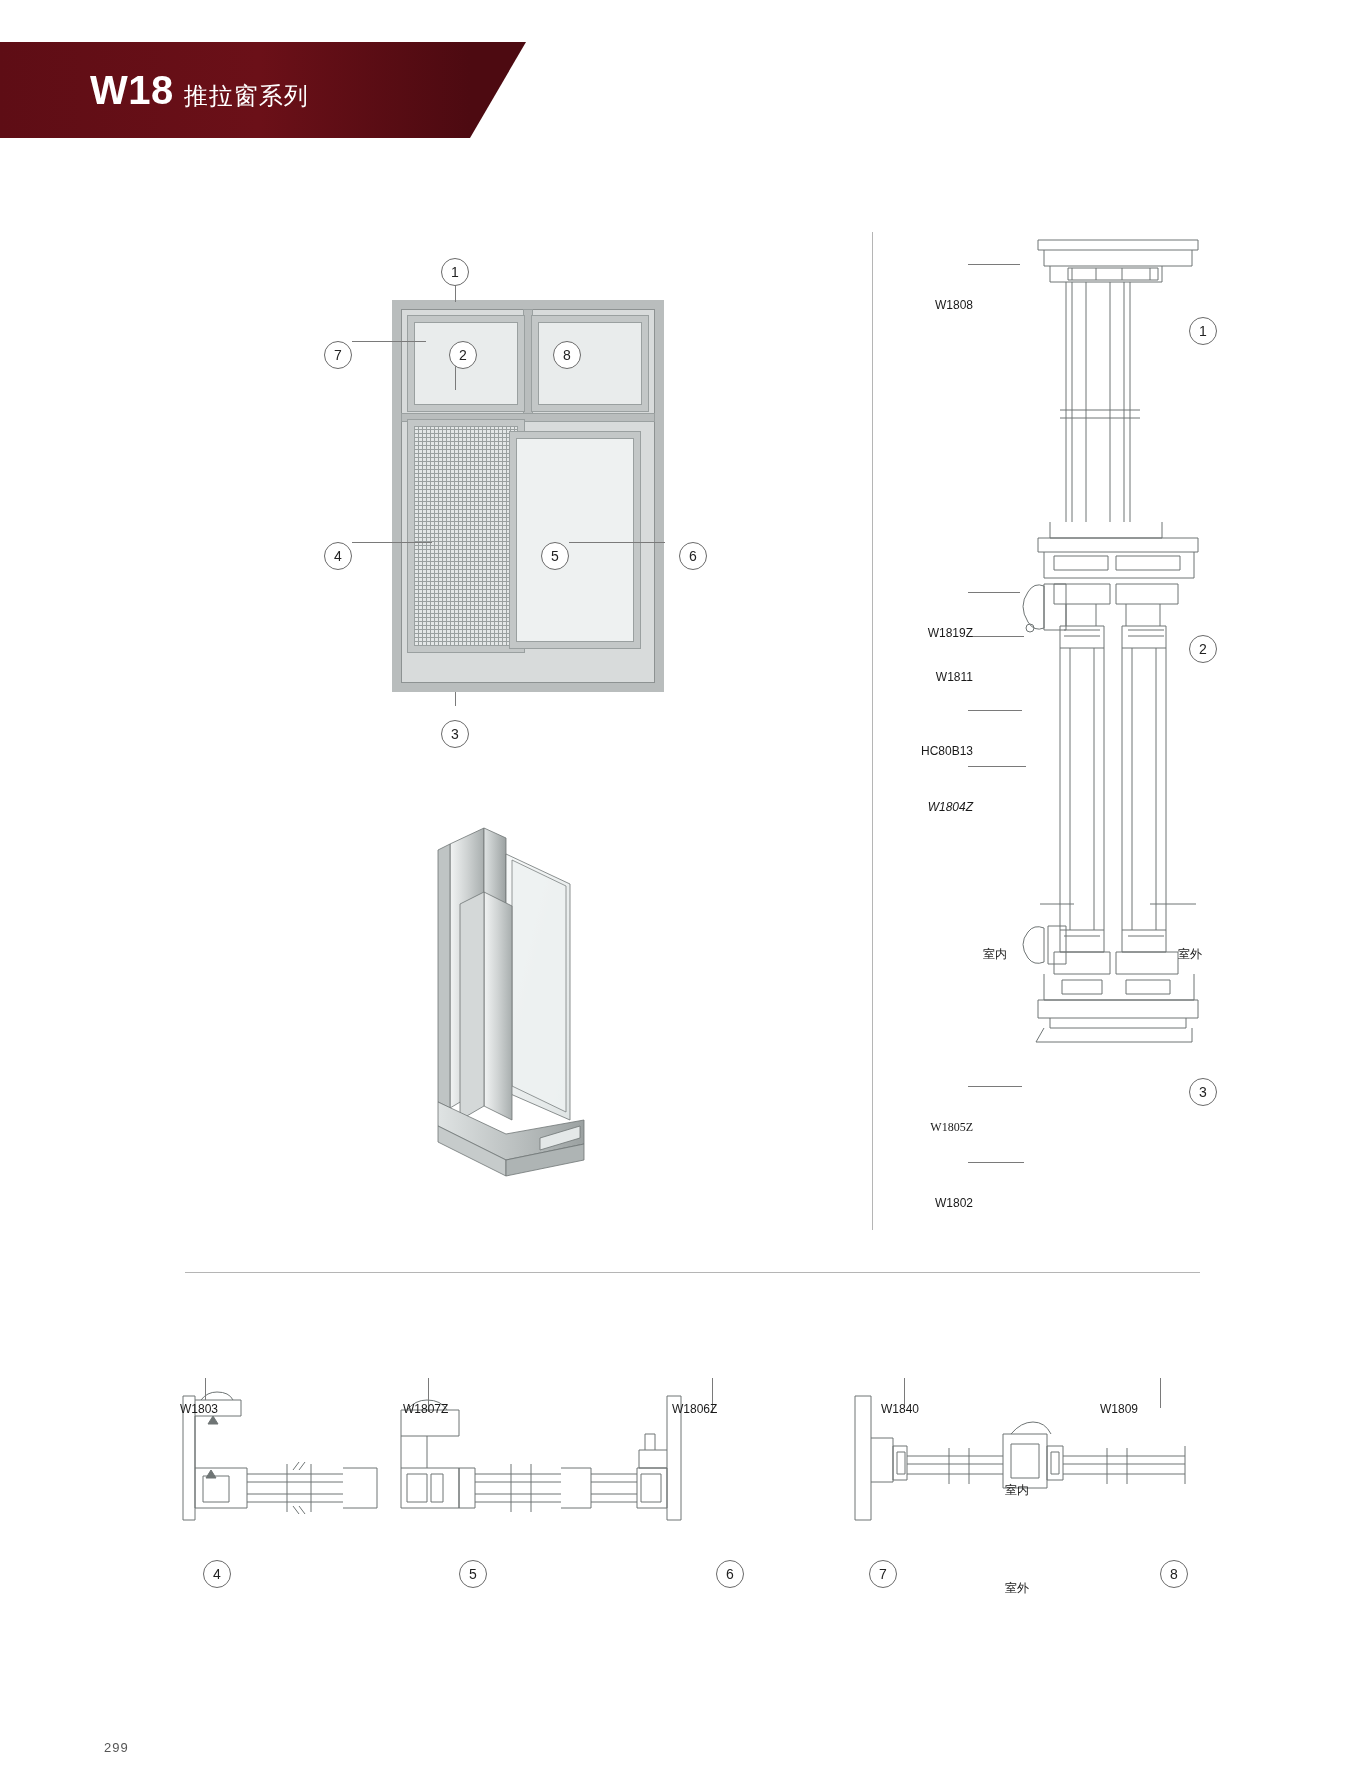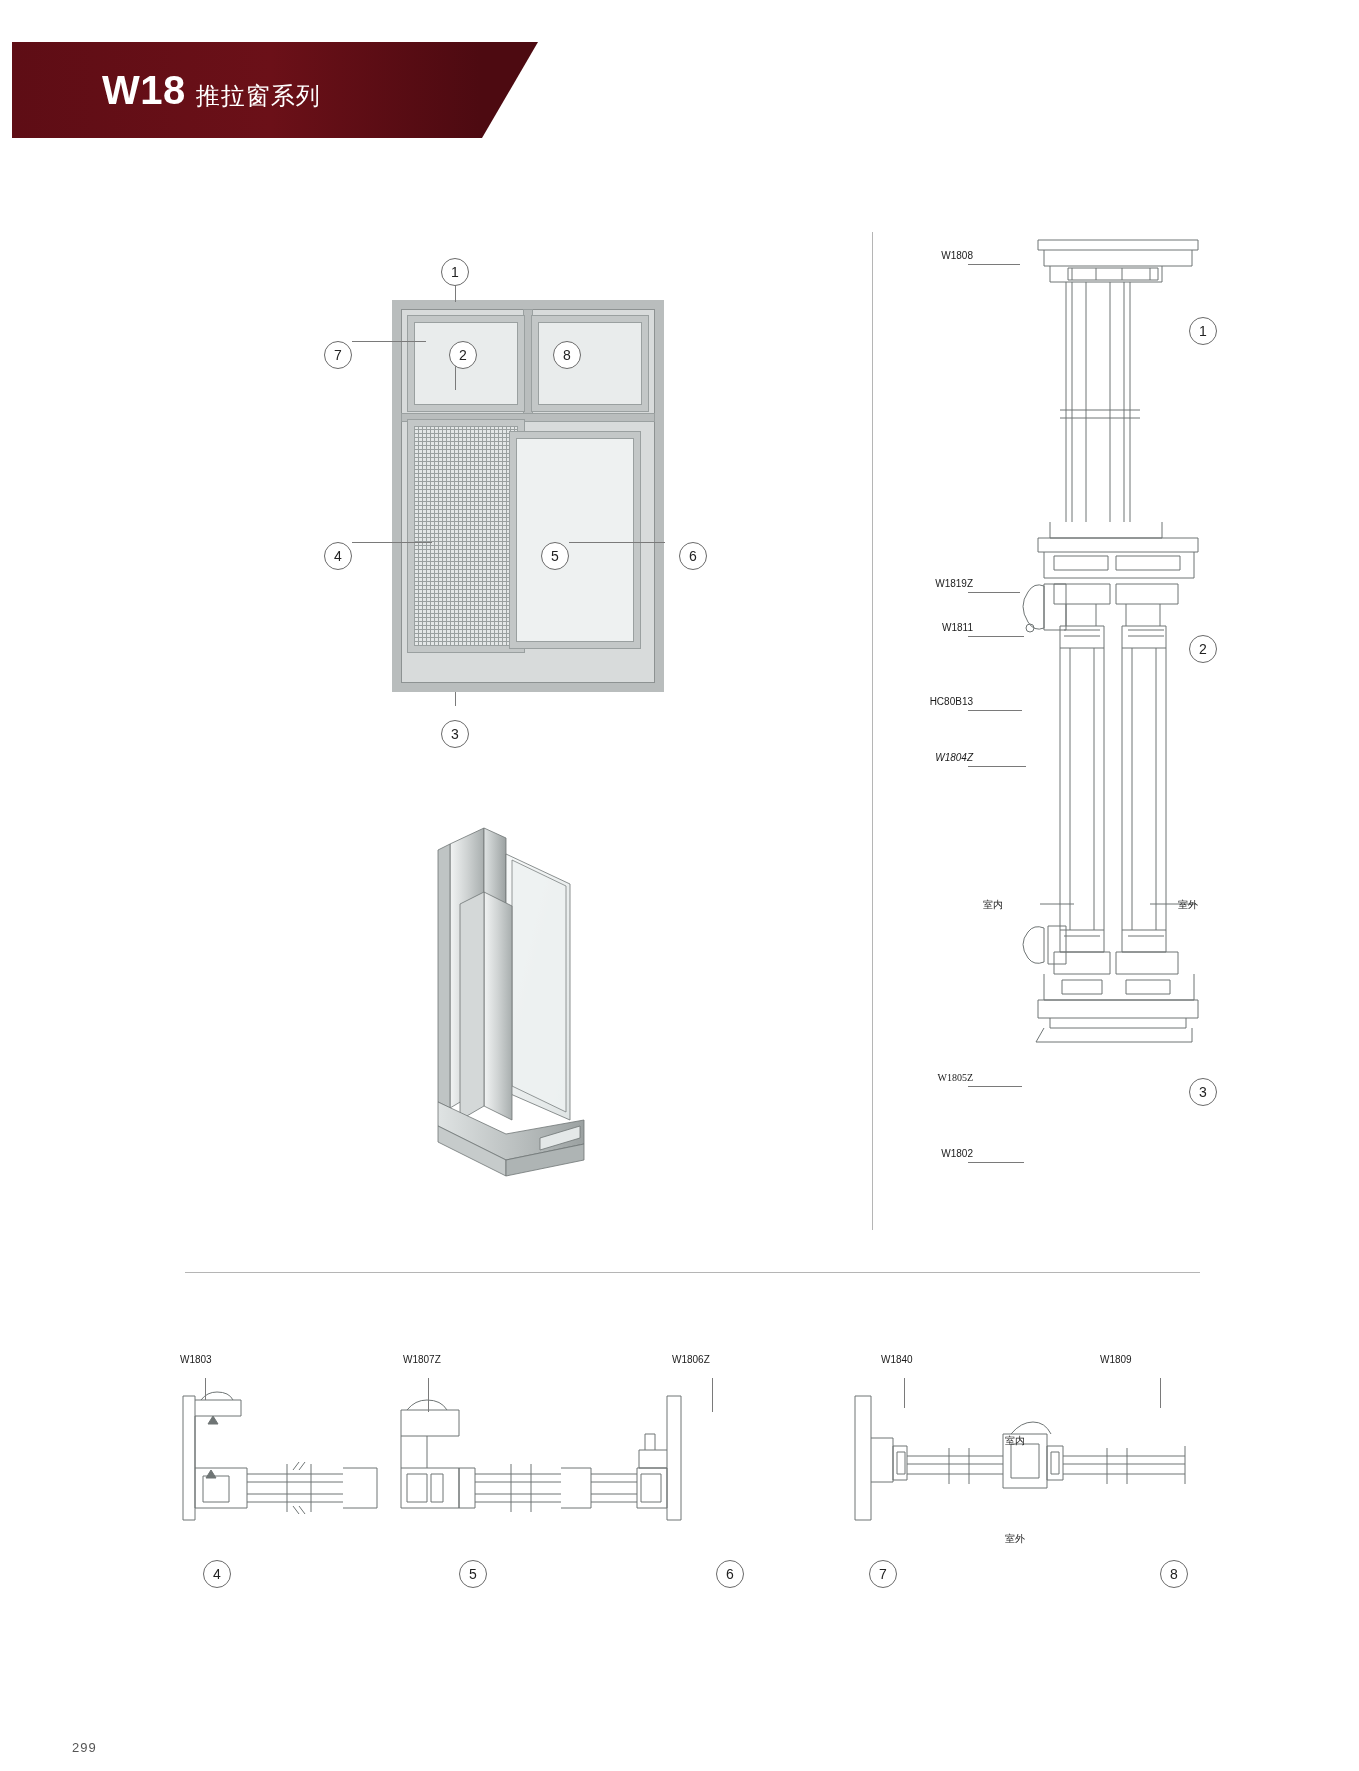--- a/index.html
+++ b/index.html
@@ -12,21 +12,21 @@
     height: 1771px;
     position: relative;
     font-family: "Liberation Sans", sans-serif;
     color: #1a1a1a;
     overflow: hidden;
   }
 
   
   .header-banner {
     position: absolute;
-    left: 12px;
+    left: 0;
     top: 42px;
     width: 470px;
     height: 96px;
     background: linear-gradient(90deg, #5e0d15 0%, #6b1018 55%, #4d0a11 100%);
     display: flex;
     align-items: center;
   }
   .header-banner::after {
     content: "";
     position: absolute;
@@ -74,23 +74,24 @@
 
   .leader {
     position: absolute;
     background: #7a7a7a;
   }
   .leader.h { height: 1px; }
   .leader.v { width: 1px; }
 
   .lbl {
     position: absolute;
-    font-size: 10px;
+    font-size: 12px;
     color: #1a1a1a;
     white-space: nowrap;
+    margin-top: 48px;
   }
   .lbl.r { text-align: right; }
 
   
   #elevation {
     position: absolute;
     left: 392px;
     top: 300px;
     width: 272px;
     height: 392px;
@@ -159,21 +160,21 @@
     height: 998px;
     background: #b5b5b5;
   }
 
   
   .section-svg { position: absolute; }
 
   
   #page-number {
     position: absolute;
-    left: 72px;
+    left: 104px;
     top: 1740px;
     font-size: 13px;
     color: #555;
     letter-spacing: 1px;
   }
 </style>
 </head>
 <body>
 
 <div class="header-banner">

